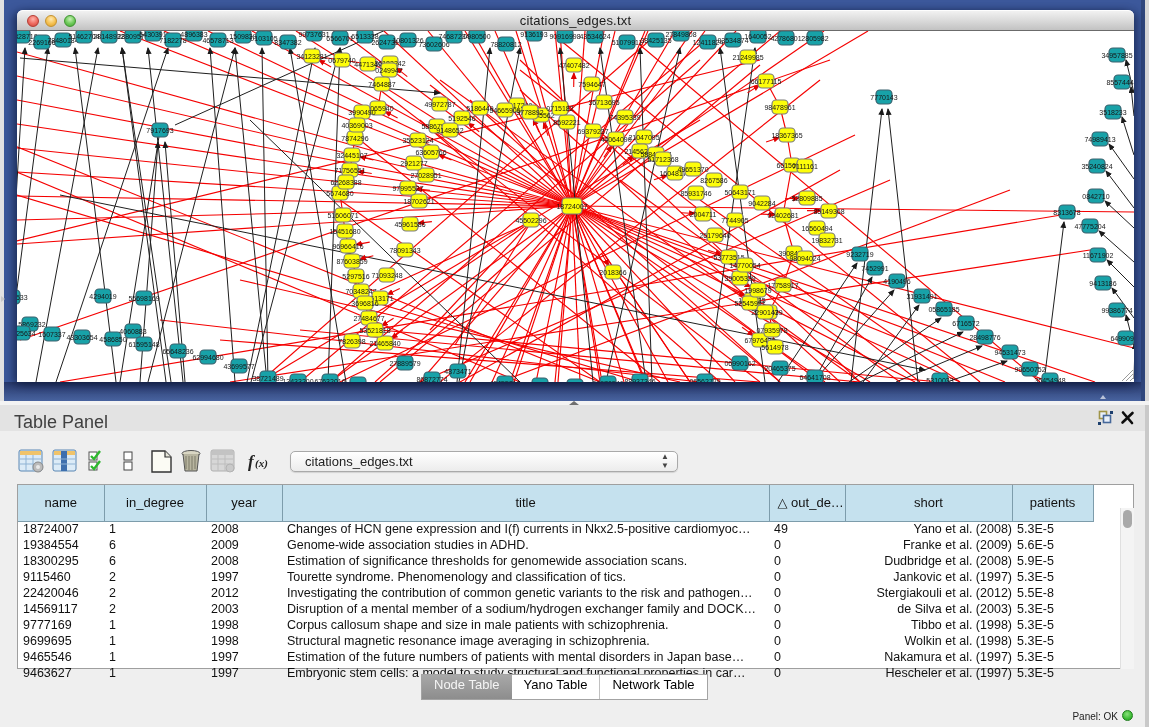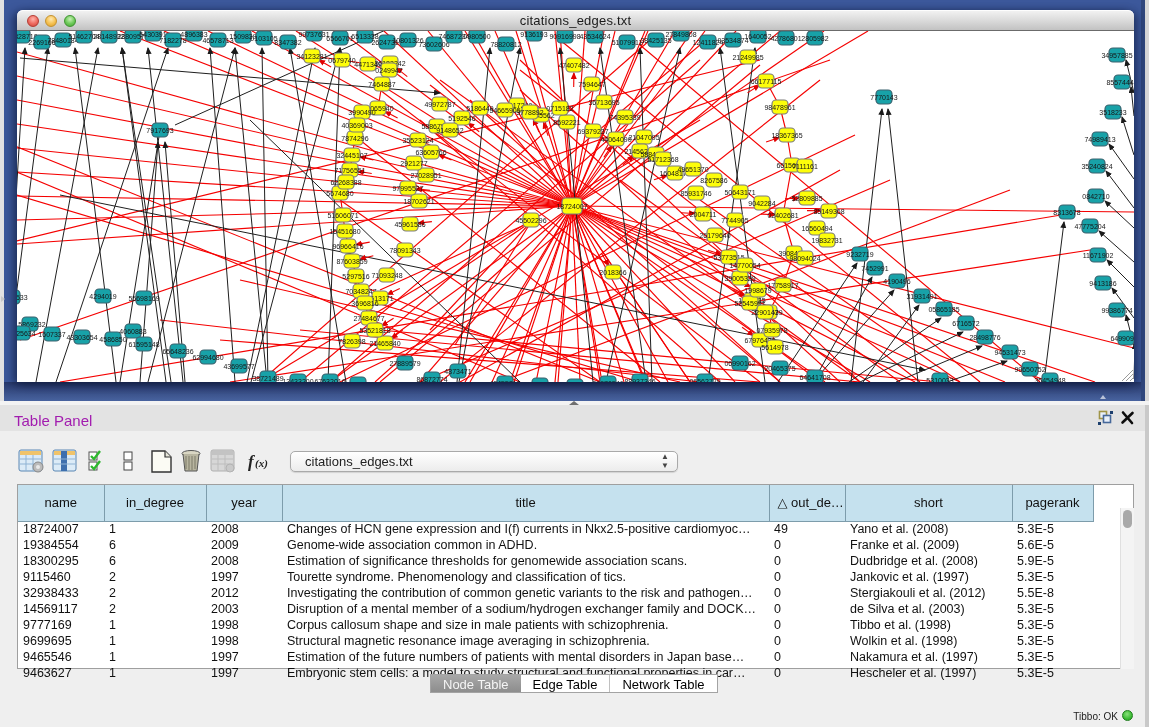--- a/index.html
+++ b/index.html
@@ -14,34 +14,34 @@
 .tl{position:absolute;top:5px;width:12px;height:12px;border-radius:50%}
 #tl1{left:10px;background:radial-gradient(circle at 50% 32%,#ffb3ab,#ee6a5f 55%,#c8433a);border:1px solid #b53c33}
 #tl2{left:28px;background:radial-gradient(circle at 50% 32%,#ffe9b0,#f5c04f 55%,#d99e2b);border:1px solid #c4922f}
 #tl3{left:47px;background:radial-gradient(circle at 50% 32%,#c8f0b6,#6cc958 55%,#47a534);border:1px solid #3f9330}
 #canvas{position:absolute;left:17px;top:31px;width:1117px;height:351px;background:#fff;overflow:hidden}
 #panel{position:absolute;left:0;top:405px;width:1149px;height:322px;background:#efefef}
 #divider{position:absolute;left:0;top:401px;width:1149px;height:4px;background:#f3f3f3}
 #grab{position:absolute;left:569px;top:401px;width:0;height:0;border-left:5px solid transparent;border-right:5px solid transparent;border-bottom:4px solid #6f6f6f}
 #ptband{position:absolute;left:0;top:0;width:1149px;height:26px;background:#e3e3e3}
 #prstrip{position:absolute;left:1145px;top:0;width:4px;height:322px;background:#c9c9c9}
-#ptitle{position:absolute;left:14px;top:7px;font-size:15px;color:#a21caf}
+#ptitle{position:absolute;left:14px;top:7px;font-size:18px;color:#404040}
 #picons{position:absolute;right:11px;top:5px;color:#333}
 #toolbar{position:absolute;left:0;top:28px;width:1149px;height:52px}
 #combo{position:absolute;left:290px;top:18px;width:388px;height:21px;border:1px solid #a9a9a9;border-radius:5px;background:linear-gradient(#ffffff,#ececec);font-size:13px;color:#222;line-height:19px;padding-left:14px;box-shadow:0 1px 1px rgba(0,0,0,.12)}
 #combo .ud{position:absolute;right:8px;top:0;font-size:8px;color:#444;line-height:9px;text-align:center}
 #tblwrap{position:absolute;left:17px;top:79px;width:1117px;height:185px;background:#fff;border:1px solid #9f9f9f}
 table{border-collapse:collapse;width:1075px;table-layout:fixed;font-size:12.5px;color:#111}
 th{background:#c5e1ee;border-right:1px solid #7d9cab;border-bottom:1px solid #7d9cab;font-weight:normal;font-size:13px;height:36px;padding:8px;overflow:hidden;white-space:nowrap}
 td{height:16px;padding:0 0 0 5px;overflow:hidden;white-space:nowrap}
 .c1{width:86px}.c2{width:102px}.c3{width:76px}.c4{width:487px}.c5{width:76px}.c6{width:167px}.c7{width:81px}
-td.c6{text-align:left}
+td.c6{text-align:right}
 #sbar{position:absolute;left:1102px;top:23px;width:14px;height:161px;background:#f4f4f4;border-left:1px solid #e0e0e0}
 #sthumb{position:absolute;left:2px;top:2px;width:9px;height:18px;border-radius:5px;background:#a9a9a9}
-#tabs{position:absolute;left:430px;top:269px;height:19px;display:flex;font-size:13px;border:1px solid #a3a3a3;border-radius:0;overflow:hidden;background:#fff}
+#tabs{position:absolute;left:421px;top:269px;height:26px;display:flex;font-size:13px;border:1px solid #a3a3a3;border-radius:0;overflow:hidden;background:#fff}
 #tabs div{padding:1px 12px 0;line-height:17px}
 #tab1{background:linear-gradient(#a8a8a8,#8d8d8d);color:#f5f5f5}
 #tab2{border-right:1px solid #c0c0c0}
 #status{position:absolute;right:31px;top:306px;font-size:10px;color:#222}
 #gdot{position:absolute;left:1122px;top:305px;width:11px;height:11px;border-radius:50%;background:radial-gradient(circle at 45% 35%,#8ae07c,#3dbb35 60%,#239e20);border:1px solid #1d7c1b}
 </style></head><body>
 <div id="root">
 <div id="desktop">
  <div id="lstrip"></div>
       <div id="rdark"></div>
@@ -1085,36 +1085,36 @@
  <div id="tblwrap">
   <table>
    <tbody>
             <tr>
               <th class="c1">name</th>
               <th class="c2">in_degree</th>
               <th class="c3">year</th>
               <th class="c4">title</th>
               <th class="c5">△ out_de…</th>
               <th class="c6">short</th>
-              <th class="c7">pagerank</th>
+              <th class="c7">patients</th>
             </tr>
 <tr>
               <td class="c1">18724007</td>
               <td class="c2">1</td>
               <td class="c3">2008</td>
               <td class="c4">Changes of HCN gene expression and I(f) currents in Nkx2.5‑positive cardiomyoc…</td>
               <td class="c5">49</td>
               <td class="c6">Yano et al. (2008)</td>
               <td class="c7">5.3E-5</td>
             </tr>
 <tr>
               <td class="c1">19384554</td>
               <td class="c2">6</td>
               <td class="c3">2009</td>
-              <td class="c4">Genome‑wide association common in ADHD.</td>
+              <td class="c4">Genome‑wide association studies in ADHD.</td>
               <td class="c5">0</td>
               <td class="c6">Franke et al. (2009)</td>
               <td class="c7">5.6E-5</td>
             </tr>
 <tr>
               <td class="c1">18300295</td>
               <td class="c2">6</td>
               <td class="c3">2008</td>
               <td class="c4">Estimation of significance thresholds for genomewide association scans.</td>
               <td class="c5">0</td>
@@ -1124,21 +1124,21 @@
 <tr>
               <td class="c1">9115460</td>
               <td class="c2">2</td>
               <td class="c3">1997</td>
               <td class="c4">Tourette syndrome. Phenomenology and classification of tics.</td>
               <td class="c5">0</td>
               <td class="c6">Jankovic et al. (1997)</td>
               <td class="c7">5.3E-5</td>
             </tr>
 <tr>
-              <td class="c1">32938433</td>
+              <td class="c1">22420046</td>
               <td class="c2">2</td>
               <td class="c3">2012</td>
               <td class="c4">Investigating the contribution of common genetic variants to the risk and pathogen…</td>
               <td class="c5">0</td>
               <td class="c6">Stergiakouli et al. (2012)</td>
               <td class="c7">5.5E-8</td>
             </tr>
 <tr>
               <td class="c1">14569117</td>
               <td class="c2">2</td>
@@ -1185,18 +1185,18 @@
               <td class="c7">5.3E-5</td>
             </tr>
   </tbody>
         </table>
   <div id="sbar">
           <div id="sthumb"></div>
         </div>
  </div>
  <div id="tabs">
         <div id="tab1">Node Table</div>
-        <div id="tab2">Edge Table</div>
+        <div id="tab2">Yano Table</div>
         <div id="tab3">Network Table</div>
       </div>
- <div id="status">Tibbo: OK</div>
+ <div id="status">Panel: OK</div>
  <div id="gdot"></div>
 </div>
 </div>
 </body></html>

